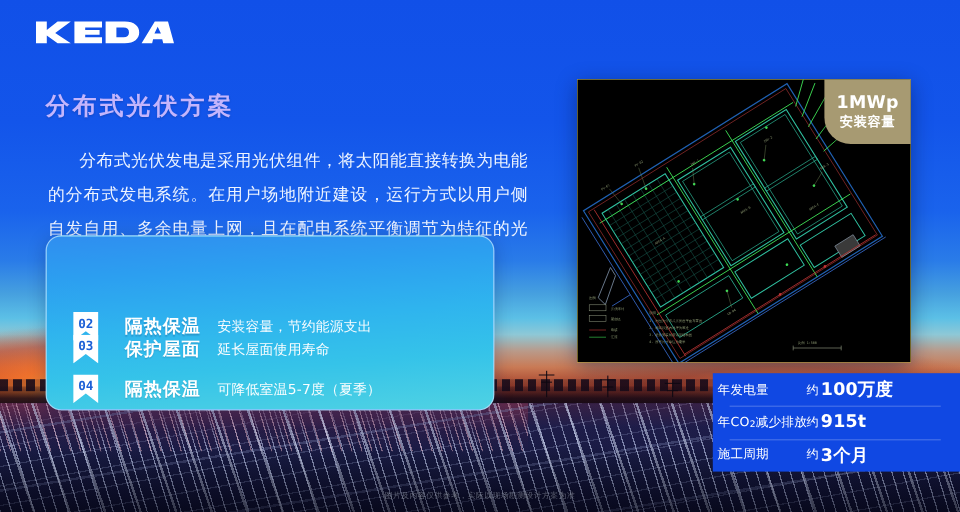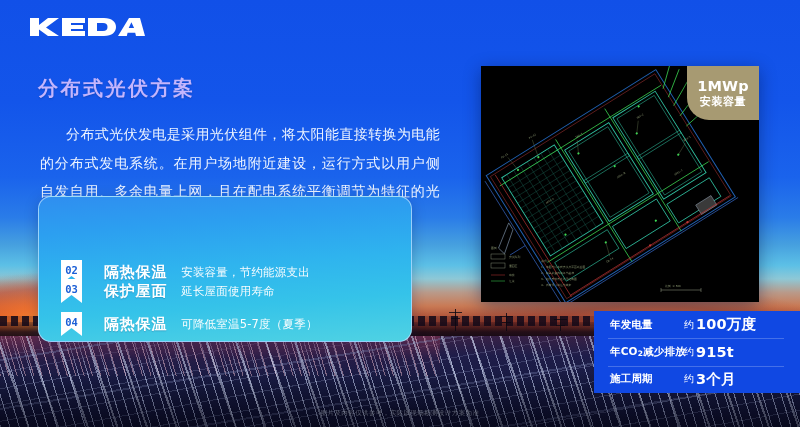--- a/index.html
+++ b/index.html
@@ -179,24 +179,23 @@
     background:#1048e3;
   }
   .stat-row {
     position:relative; height:27.3px; display:flex; align-items:center;
   }
   .stat-row + .stat-row::before {
     content:""; position:absolute; left:14px; top:0; width:176px; height:1px;
     background:rgba(255,255,255,.22);
   }
   .stat-label {
-    margin-left:16px; width:74px; flex:0 0 auto;
+    margin-left:4px; width:74px; flex:0 0 auto;
     font-size:10.5px; color:#ffffff; letter-spacing:.2px; white-space:nowrap;
     font-family:"DejaVu Sans","Liberation Sans",sans-serif;
-    font-weight:bold;
   }
   .stat-label sub { font-size:7.5px; vertical-align:baseline; position:relative; top:1px; }
   .stat-approx {
     font-size:10px; color:#ffffff; margin-right:2px;
     font-family:"DejaVu Sans","Liberation Sans",sans-serif;
   }
   .stat-value {
     font-size:14.5px; font-weight:700; color:#ffffff; letter-spacing:.2px;
     white-space:nowrap;
     font-family:"DejaVu Sans","Liberation Sans",sans-serif;

